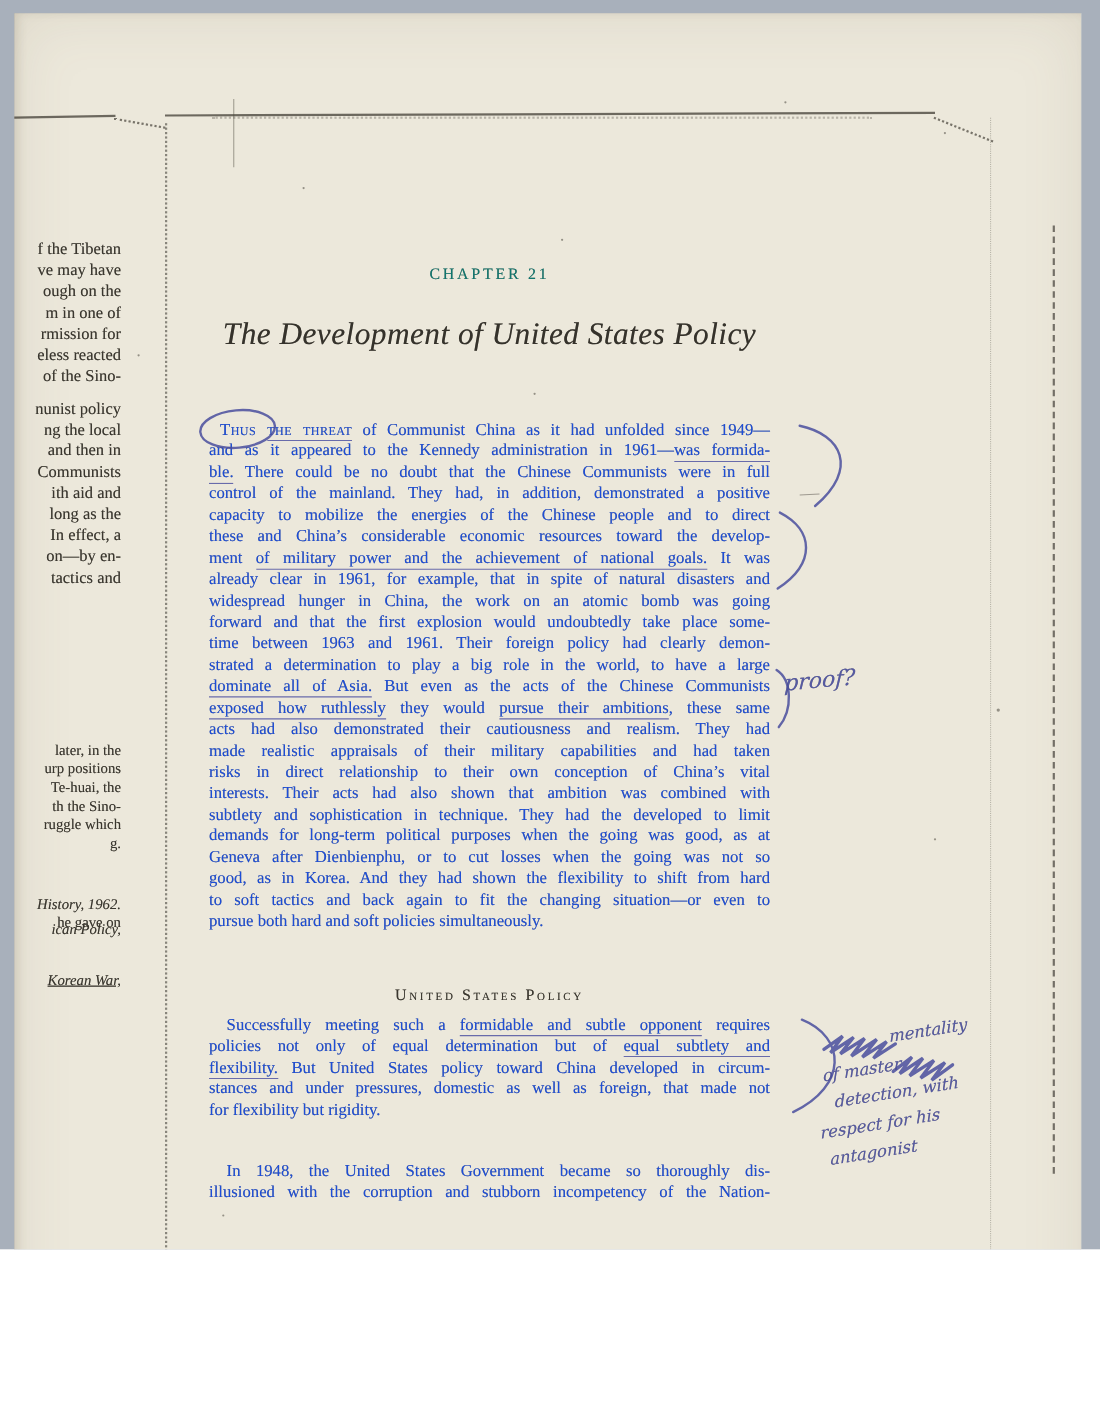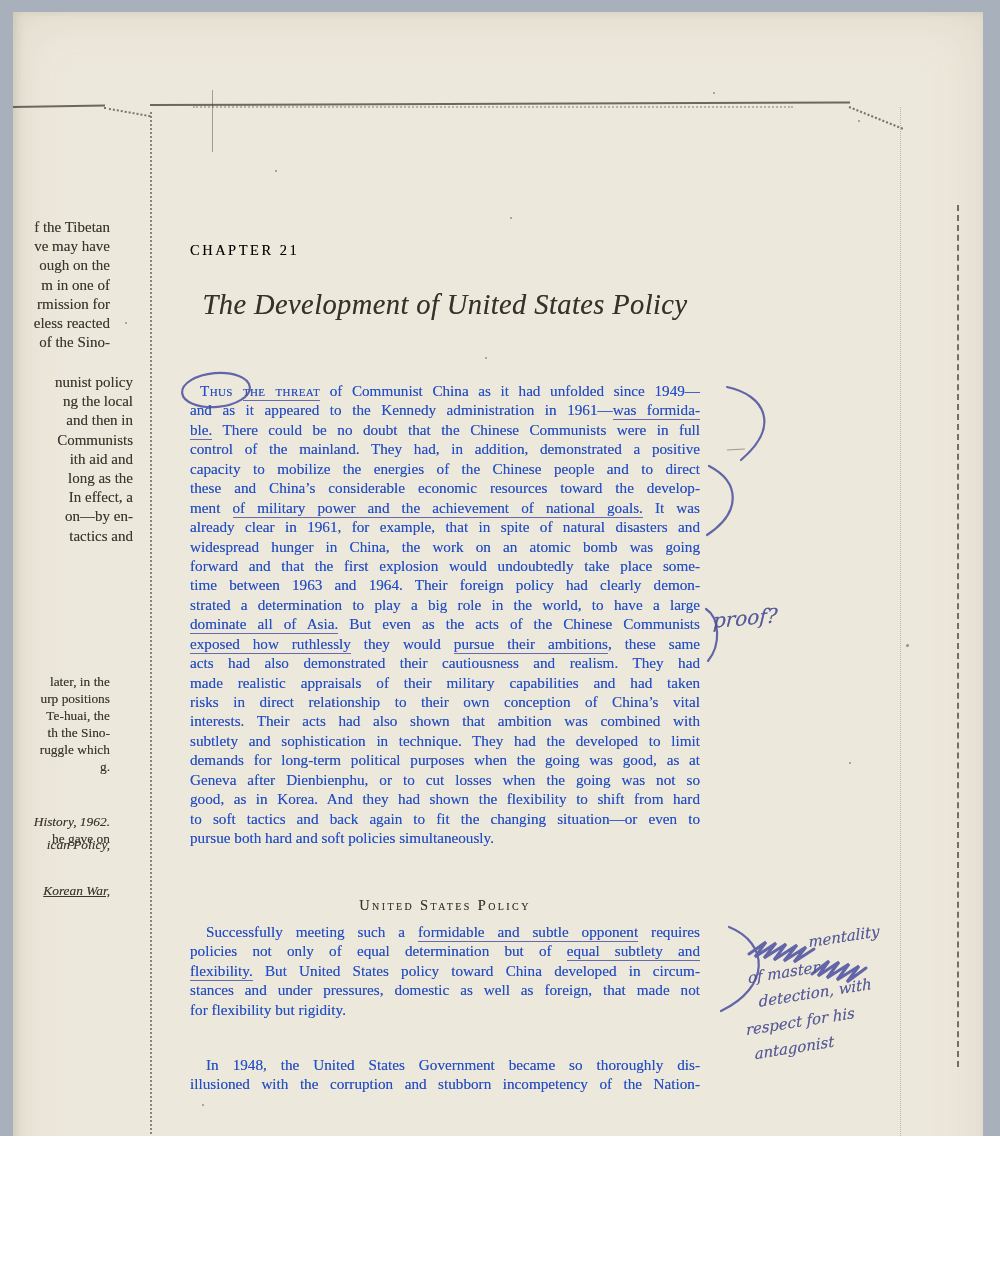--- a/index.html
+++ b/index.html
@@ -14,22 +14,22 @@
   .e-dot{border-top:2px dotted rgba(58,54,46,.65);}
   .e-thin{border-top:1px dotted rgba(90,86,76,.45);}
   .vline{position:absolute;}
   
   .frag{position:absolute;left:0;width:97px;text-align:right;color:#3a372f;}
   .frag .line{text-align:right;}
   .frag.big{font-size:15px;line-height:19.2px;}
   .frag.small{font-size:13.4px;line-height:17px;}
   .frag .it, .it{font-style:italic;}
   
-  .chapter-label{position:absolute;left:177px;width:510px;text-align:left;
-                 font-size:14.5px;letter-spacing:2.5px;color:#000000;}
+  .chapter-label{position:absolute;left:177px;width:510px;text-align:center;
+                 font-size:14.5px;letter-spacing:2.5px;color:#0f766e;}
   .title{position:absolute;left:147px;width:570px;text-align:center;font-size:28.5px;
          font-style:italic;font-weight:normal;letter-spacing:.4px;margin:0;color:#35322b;}
   .sec-head{position:absolute;left:177px;width:510px;text-align:center;font-size:14.5px;
             font-variant:small-caps;letter-spacing:2.4px;color:#3a372f;}
   .para{position:absolute;left:177px;width:510px;font-size:15.2px;line-height:19.45px;color:#1d4ed8;}
   .para .line{height:19.45px;text-align:justify;text-align-last:justify;overflow:visible;}
   .para .line.lastline{text-align-last:left;}
   .sc{font-variant:small-caps;letter-spacing:.4px;}
   .pu{border-bottom:1.8px solid rgba(74,79,160,.82);padding-bottom:1px;}
   
@@ -72,21 +72,21 @@
 
     <div class="frag big" style="top:206px;">
         <div class="line">f the Tibetan</div>
         <div class="line">ve may have</div>
         <div class="line">ough on the</div>
         <div class="line">m in one of</div>
         <div class="line">rmission for</div>
         <div class="line">eless reacted</div>
         <div class="line">of the Sino-</div>
       </div>
-    <div class="frag big" style="top:361px;margin-left:23px;">
+    <div class="frag big" style="top:351px;">
         <div class="line">nunist policy</div>
         <div class="line">ng the local</div>
         <div class="line">and then in</div>
         <div class="line">Communists</div>
         <div class="line">ith aid and</div>
         <div class="line">long as the</div>
         <div class="line">In effect, a</div>
         <div class="line">on—by en-</div>
         <div class="line">tactics and</div>
       </div>
@@ -116,21 +116,21 @@
         <div class="line" style="text-indent: 10px;"><span class="sc">Thus <span class="pu">the threat</span></span> of Communist China as it had unfolded since 1949—</div>
         <div class="line">and as it appeared to the Kennedy administration in 1961—<span class="pu">was formida-</span></div>
         <div class="line"><span class="pu">ble.</span> There could be no doubt that the Chinese Communists were in full</div>
         <div class="line">control of the mainland. They had, in addition, demonstrated a positive</div>
         <div class="line">capacity to mobilize the energies of the Chinese people and to direct</div>
         <div class="line">these and China’s considerable economic resources toward the develop-</div>
         <div class="line">ment <span class="pu">of military power and the achievement of national goals.</span> It was</div>
         <div class="line">already clear in 1961, for example, that in spite of natural disasters and</div>
         <div class="line">widespread hunger in China, the work on an atomic bomb was going</div>
         <div class="line">forward and that the first explosion would undoubtedly take place some-</div>
-        <div class="line">time between 1963 and 1964. Their foreign policy had clearly demon-</div>
+        <div class="line">time between 1963 and 1961. Their foreign policy had clearly demon-</div>
         <div class="line">strated a determination to play a big role in the world, to have a large</div>
         <div class="line"><span class="pu">dominate all of Asia.</span> But even as the acts of the Chinese Communists</div>
         <div class="line"><span class="pu">exposed how ruthlessly</span> they would <span class="pu">pursue their ambitions</span>, these same</div>
         <div class="line">acts had also demonstrated their cautiousness and realism. They had</div>
         <div class="line">made realistic appraisals of their military capabilities and had taken</div>
         <div class="line">risks in direct relationship to their own conception of China’s vital</div>
         <div class="line">interests. Their acts had also shown that ambition was combined with</div>
         <div class="line">subtlety and sophistication in technique. They had the developed to limit</div>
         <div class="line">demands for long-term political purposes when the going was good, as at</div>
         <div class="line">Geneva after Dienbienphu, or to cut losses when the going was not so</div>

